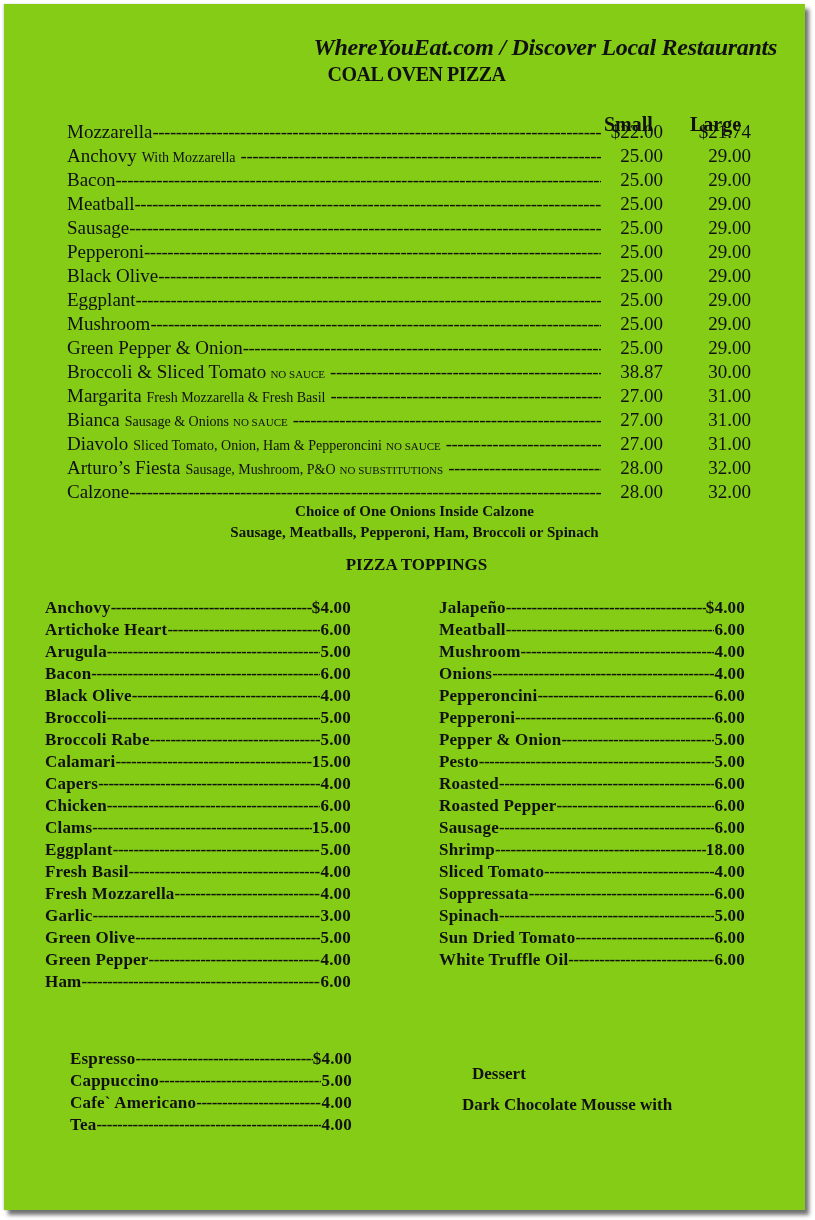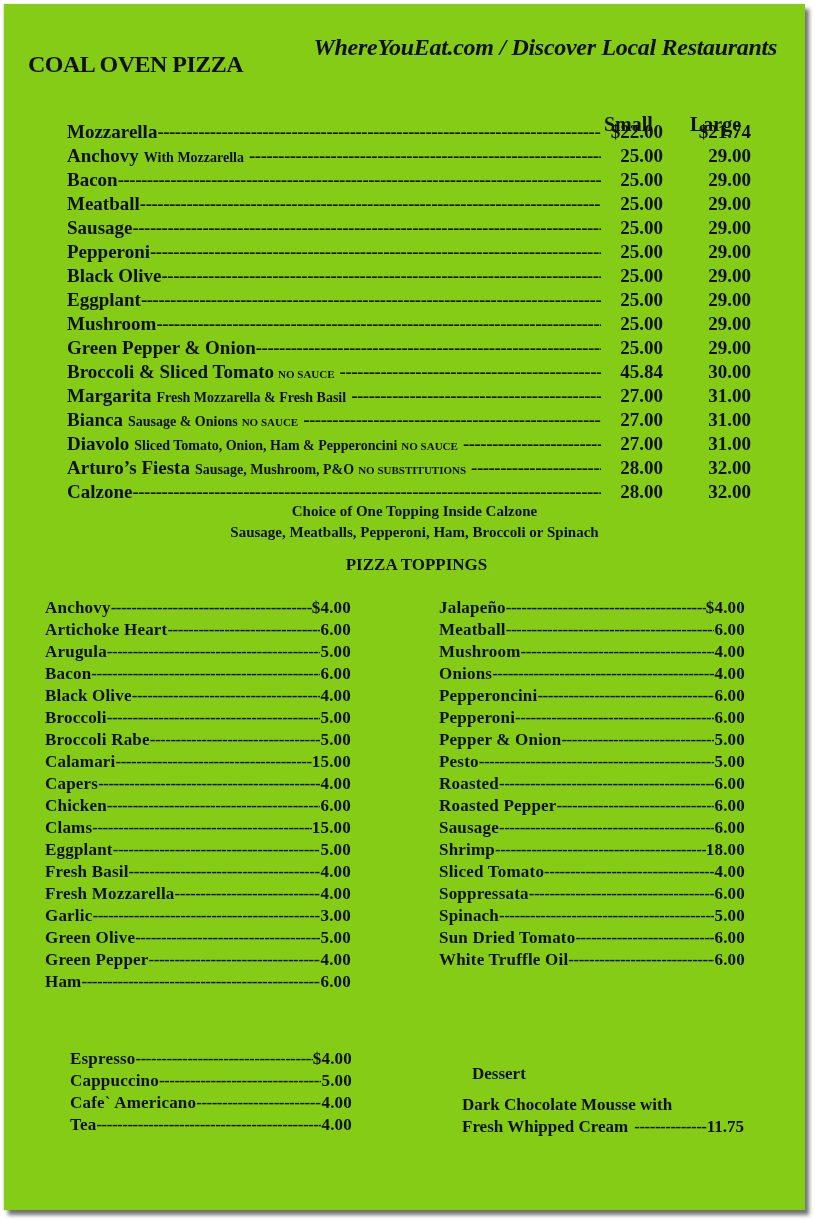--- a/index.html
+++ b/index.html
@@ -9,27 +9,27 @@
     position: absolute; left: 4px; top: 4px; width: 801px; height: 1206px;
     background: #84cc16;
     box-shadow: 4px 5px 4px rgba(0,0,0,0.55), -1px 0 2px rgba(0,0,0,0.15);
   }
   .watermark {
     position: absolute; right: 28px; top: 30px;
     font-family: "Liberation Serif", serif; font-style: italic; font-weight: bold;
     font-size: 24px; letter-spacing: -0.3px; color: #111; z-index: 3;
   }
   .title {
-    position: absolute; left: 0; right: 0; top: 47px; text-align: left;
-    font-weight: bold; font-size: 24px; letter-spacing: -0.5px; z-index: 2;
+    position: absolute; left: 0; right: 0; top: 59px; text-align: center;
+    font-weight: bold; font-size: 20px; letter-spacing: -0.5px; z-index: 2;
     padding-left: 24px;
   }
   .colhead { position: absolute; top: 109px; font-weight: bold; font-size: 20px; }
   .pizza-list { position: absolute; left: 63px; top: 117px; width: 684px; }
-  .prow { display: flex; align-items: baseline; height: 24px; font-weight: bold; font-size: 19px; white-space: nowrap; overflow: hidden; }
+  .prow { display: flex; align-items: baseline; height: 24px; font-weight: normal; font-size: 19px; white-space: nowrap; overflow: hidden; }
   .prow .name { flex: 0 0 auto; }
   .prow .desc { font-size: 14px; margin-left: 5px; }
   .prow .nosauce { font-size: 11px; margin-left: 4px; }
   .leader { flex: 1 1 auto; overflow: hidden; white-space: nowrap; letter-spacing: -0.5px; }
   .leader::after { content: "------------------------------------------------------------------------------------------------------------------------------------------------------------------------"; }
   .prow .small { flex: 0 0 auto; width: 62px; text-align: right; }
   .prow .large { flex: 0 0 auto; width: 88px; text-align: right; }
   .calzone-note { position: absolute; left: 0; right: 0; top: 497px; text-align: center; font-weight: bold; font-size: 15px; line-height: 21px; padding-left: 20px; }
   .section-h { position: absolute; font-weight: bold; font-size: 17px; }
   .top-col { position: absolute; top: 594px; width: 306px; }
@@ -112,21 +112,21 @@
       <div class="prow">
         <span class="name">Green Pepper &amp; Onion</span>
         <span class="leader"></span>
         <span class="small">25.00</span>
         <span class="large">29.00</span>
       </div>
       <div class="prow">
         <span class="name">Broccoli &amp; Sliced Tomato</span>
         <span class="nosauce">NO SAUCE</span>
         <span class="leader" style="margin-left: 5px;"></span>
-        <span class="small">45.84</span>
+        <span class="small">38.87</span>
         <span class="large">30.00</span>
       </div>
       <div class="prow">
         <span class="name">Margarita</span>
         <span class="desc">Fresh Mozzarella &amp; Fresh Basil</span>
         <span class="leader" style="margin-left: 5px;"></span>
         <span class="small">27.00</span>
         <span class="large">31.00</span>
       </div>
       <div class="prow">
@@ -155,21 +155,21 @@
       </div>
       <div class="prow">
         <span class="name">Calzone</span>
         <span class="leader"></span>
         <span class="small">28.00</span>
         <span class="large">32.00</span>
       </div>
     </div>
 
   <div class="calzone-note">
-    <div>Choice of One Topping Inside Calzone</div>
+    <div>Choice of One Onions Inside Calzone</div>
     <div>Sausage, Meatballs, Pepperoni, Ham, Broccoli or Spinach</div>
   </div>
 
   <div class="section-h" style="left:0;right:0;top:551px;text-align:center;padding-left:24px;">PIZZA TOPPINGS</div>
 
   <div class="top-col" style="left:41px;" id="toppings-left">
       <div class="trow">
         <span class="name">Anchovy</span>
         <span class="leader"></span>
         <span class="price">$4.00</span>
@@ -370,20 +370,15 @@
           <span class="leader"></span>
           <span class="price">4.00</span>
         </div>
       </div>
   </div>
 
   <div class="dessert">
     <div class="h">Dessert</div>
     <div class="drow2">
       <div>Dark Chocolate Mousse with</div>
-      <div class="line2">
-        <span>Fresh Whipped Cream</span>
-        <span class="leader" style="margin-left:6px;"></span>
-        <span>11.75</span>
-      </div>
     </div>
   </div>
 </div>
 
 </body></html>

